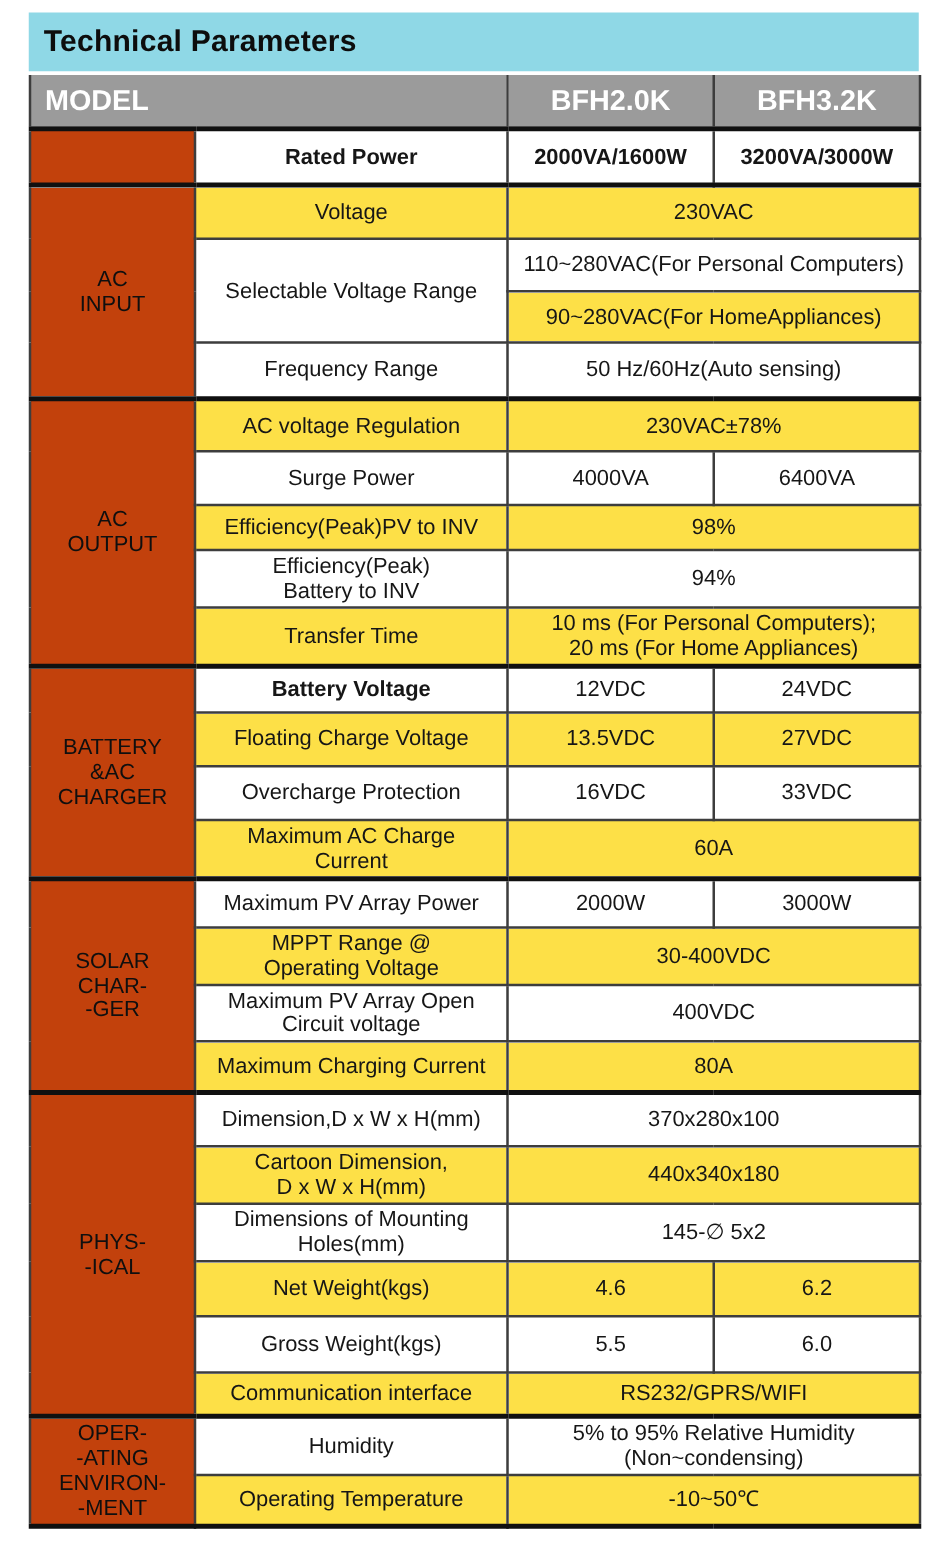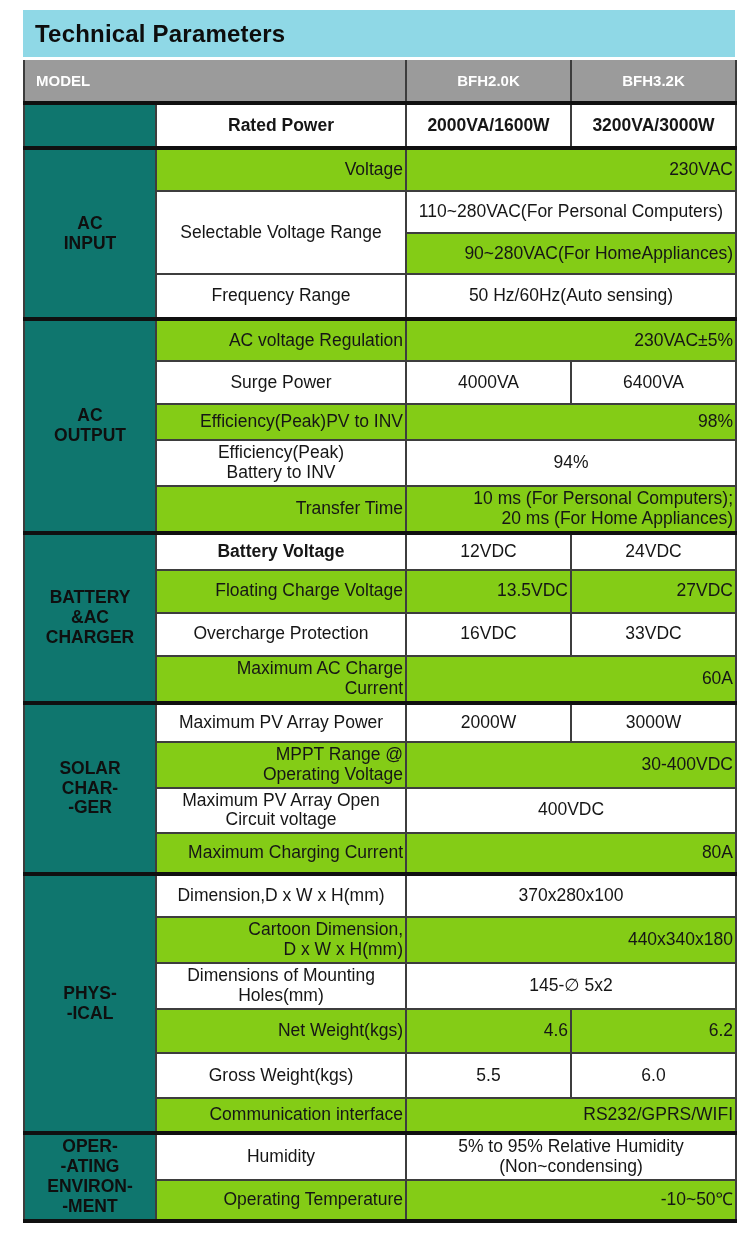--- a/index.html
+++ b/index.html
@@ -49,38 +49,38 @@
     white-space: pre-line;
     padding: 2px 2px;
     overflow: hidden;
   }
   
   tr.model-row th {
     border-top: none;
     background: #9b9b9b;
     color: #ffffff;
     font-weight: bold;
-    font-size: 15px;
+    font-size: 23px;
     height: 43px;
     border-color: #3d3d3d;
   }
   tr.model-row th.model-name {
     text-align: left;
     padding-left: 11px;
   }
   
   tr.section-start > td { border-top: 4px solid #101010; }
   
-  tr.shaded td:not(.section-cell) { background: #84cc16; text-align: right; }
+  tr.shaded td:not(.section-cell) { background: #fde047; }
   td { background: #ffffff; }
   .section-cell {
-    font-weight: bold;
+    font-weight: normal;
     font-size: 17.5px;
     line-height: 1.3;
-    background: #0f766e;
+    background: #c2410c;
     color: #0f0f0f;
   }
   .label-cell { color: #161616; }
   .value-cell { color: #161616; }
   .bold { font-weight: bold; }
 </style>
 </head>
 <body>
 
 <div class="page">
@@ -124,21 +124,21 @@
           <td class="value-cell" colspan="2">90~280VAC(For HomeAppliances)</td>
         </tr>
         <tr style="height: 45px;">
           <td class="label-cell">Frequency Range</td>
           <td class="value-cell" colspan="2">50 Hz/60Hz(Auto sensing)</td>
         </tr>
         <tr class="section-start shaded" style="height: 42px;">
           <td class="section-cell" rowspan="5">AC
 OUTPUT</td>
           <td class="label-cell">AC voltage Regulation</td>
-          <td class="value-cell" colspan="2">230VAC±5%</td>
+          <td class="value-cell" colspan="2">230VAC±78%</td>
         </tr>
         <tr style="height: 43px;">
           <td class="label-cell">Surge Power</td>
           <td class="value-cell">4000VA</td>
           <td class="value-cell">6400VA</td>
         </tr>
         <tr class="shaded" style="height: 36px;">
           <td class="label-cell">Efficiency(Peak)PV to INV</td>
           <td class="value-cell" colspan="2">98%</td>
         </tr>

